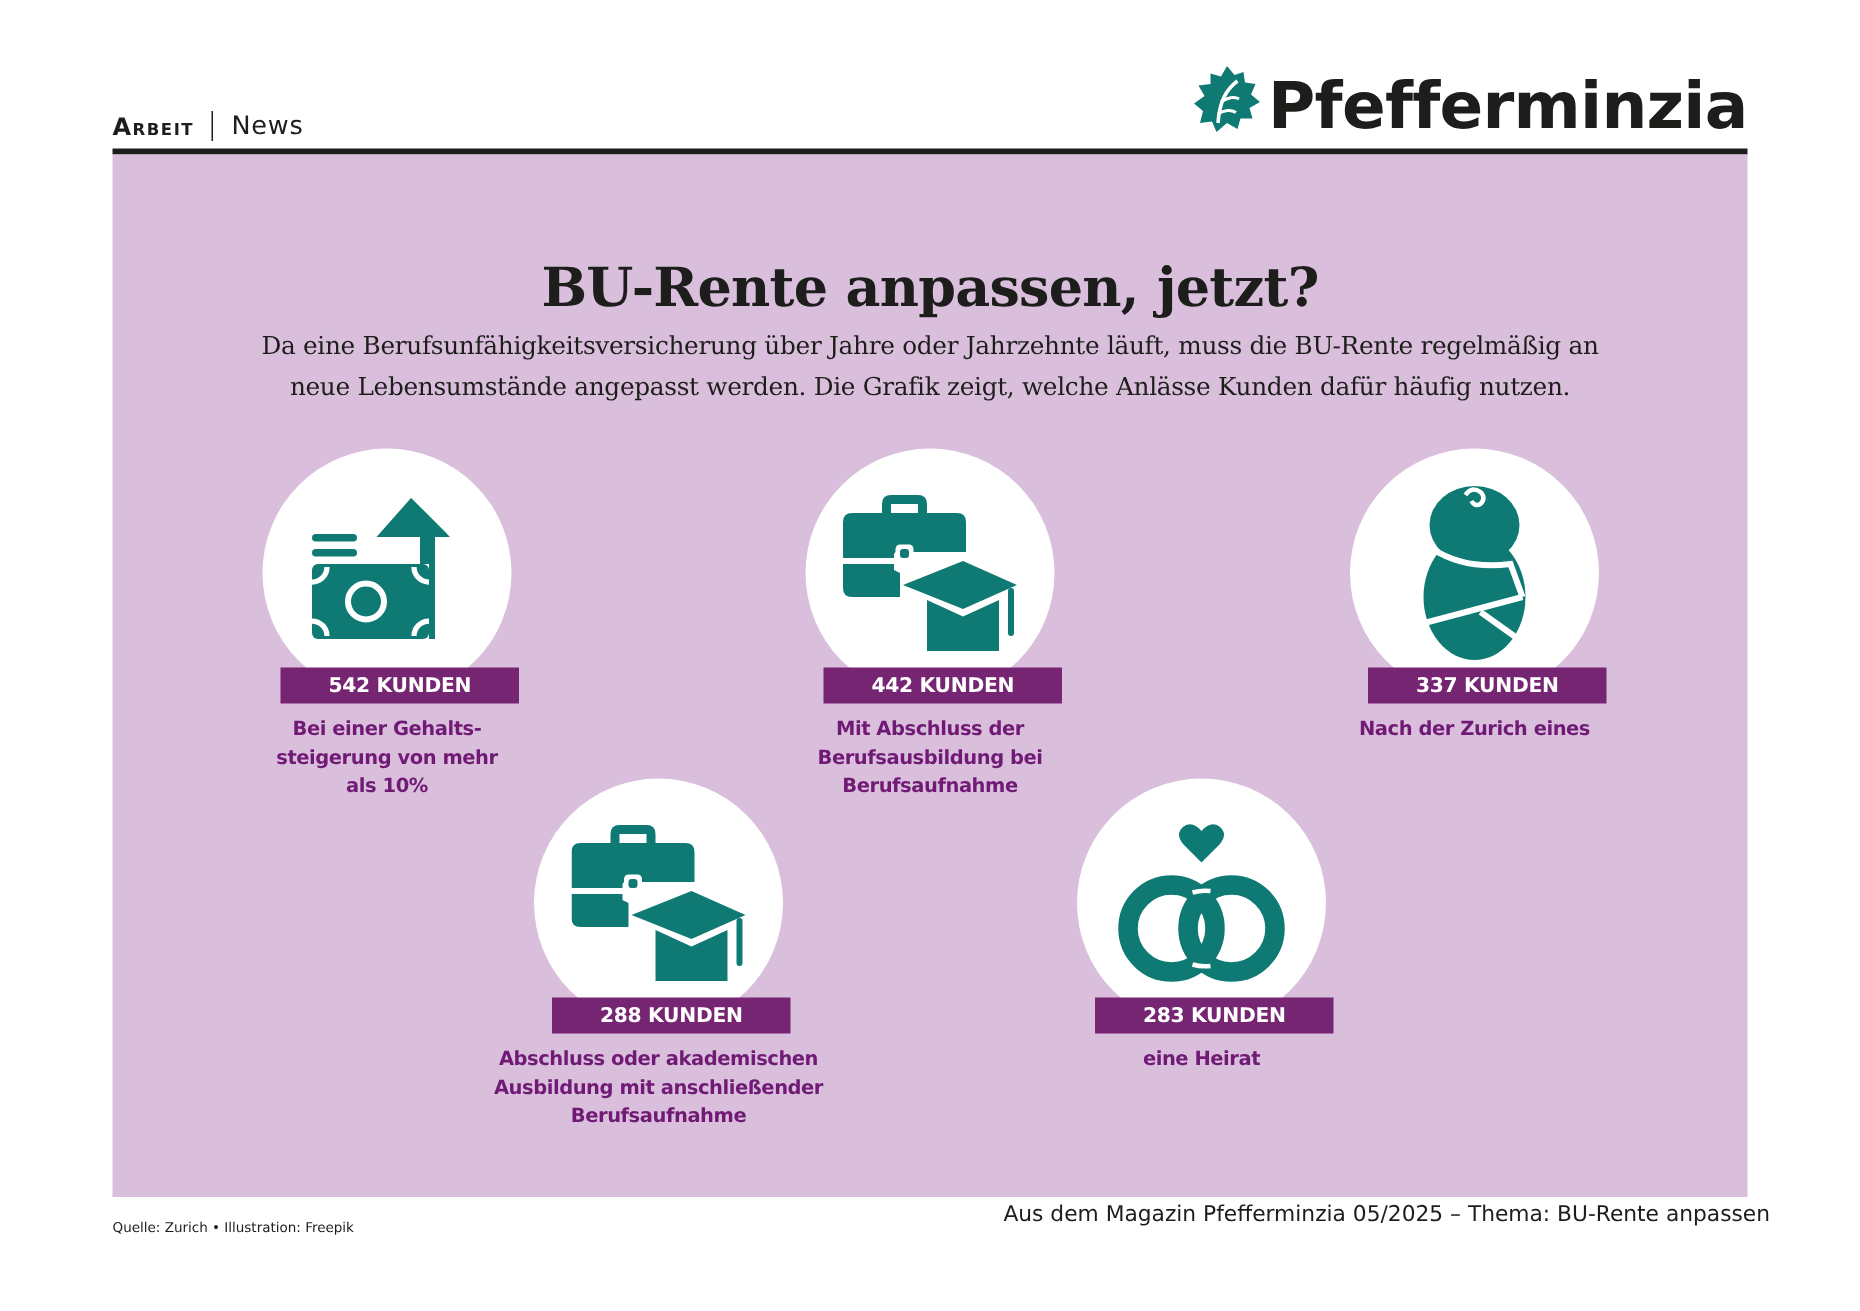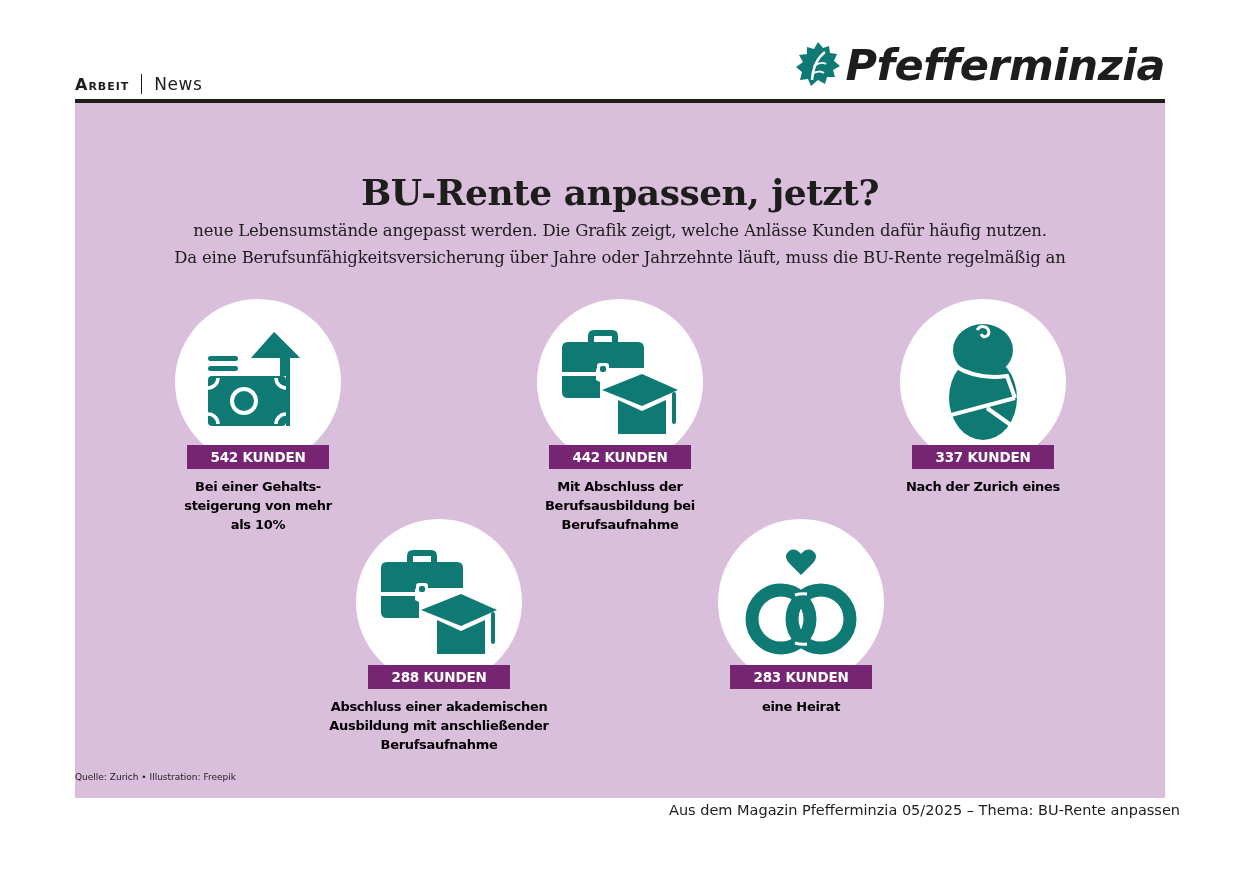--- a/index.html
+++ b/index.html
@@ -1,32 +1,32 @@
 <!DOCTYPE html>
 <html><head>
 <meta charset="utf-8">
 <style>
   html, body { margin: 0; padding: 0; background: #ffffff; }
   body { width: 1240px; height: 874px; position: relative; overflow: hidden; font-family: "DejaVu Sans", sans-serif; color: #1d1d1b; }
   .topbar { position: absolute; left: 75px; top: 70px; height: 24px; display: flex; align-items: flex-end; }
   .section { font-family: "DejaVu Sans", sans-serif; font-weight: bold; font-size: 16px; letter-spacing: 1px; font-variant: small-caps; }
   .sep { display: inline-block; width: 1px; height: 20px; background: #1d1d1b; margin: 0 12px 0 12px; }
   .sub { font-family: "DejaVu Sans", sans-serif; font-size: 17px; letter-spacing: 0.5px; }
-  .logo { position: absolute; right: 75px; top: 40px; height: 56px; display: flex; align-items: flex-start; font-style: italic; }
+  .logo { position: absolute; right: 75px; top: 40px; height: 56px; display: flex; align-items: flex-end; }
   .logo-text { font-family: "DejaVu Sans", sans-serif; font-weight: bold; font-size: 43px; letter-spacing: -0.5px; color: #1d1d1b; margin-left: 4px; }
   .rule { position: absolute; left: 75px; top: 99px; width: 1090px; height: 4px; background: #1d1d1b; }
   .panel { position: absolute; left: 75px; top: 103px; width: 1090px; height: 695px; background: #d9bfdc; }
   .title { position: absolute; left: 0; width: 1090px; top: 68px; text-align: center; font-family: "DejaVu Serif", serif; font-weight: bold; font-size: 36px; letter-spacing: -0.5px; color: #1d1d1b; }
   .intro { position: absolute; left: 60px; width: 970px; top: 114px; text-align: center; font-family: "DejaVu Serif", serif; font-size: 16.5px; line-height: 27px; color: #1d1d1b; letter-spacing: -0.2px; }
   .item { position: absolute; width: 240px; }
   .circle { position: absolute; left: 37px; top: 0; width: 166px; height: 166px; border-radius: 50%; background: #ffffff; display: flex; align-items: center; justify-content: center; }
   .circle svg { display: block; }
-  .badge { position: absolute; left: 49px; top: 146px; width: 142px; height: 24px; background: #762572; color: #ffffff; font-family: "DejaVu Sans", sans-serif; font-weight: bold; font-size: 13.5px; line-height: 24px; text-align: center; letter-spacing: -0.2px; }
-  .caption { position: absolute; left: 0; top: 178px; width: 240px; text-align: center; font-family: "DejaVu Sans", sans-serif; font-weight: bold; font-size: 13px; line-height: 19px; color: #000000; letter-spacing: -0.3px; }
-  .source { position: absolute; left: 75px; top: 772px; font-size: 9px; color: #1d1d1b; font-family: "DejaVu Sans", sans-serif; }
+  .badge { position: absolute; left: 49px; top: 146px; width: 159px; height: 24px; background: #762572; color: #ffffff; font-family: "DejaVu Sans", sans-serif; font-weight: bold; font-size: 13.5px; line-height: 24px; text-align: center; letter-spacing: -0.2px; }
+  .caption { position: absolute; left: 0; top: 178px; width: 240px; text-align: center; font-family: "DejaVu Sans", sans-serif; font-weight: bold; font-size: 13px; line-height: 19px; color: #701a75; letter-spacing: -0.3px; }
+  .source { position: absolute; left: 75px; top: 814px; font-size: 9px; color: #1d1d1b; font-family: "DejaVu Sans", sans-serif; }
   .footer { position: absolute; right: 60px; top: 802px; font-size: 14.5px; color: #1d1d1b; font-family: "DejaVu Sans", sans-serif; }
 </style>
 </head>
 <body>
 
 <div class="topbar">
   <span class="section">Arbeit</span>
   <span class="sep"></span>
   <span class="sub">News</span>
 </div>
@@ -41,22 +41,22 @@
     </svg>
   </span>
   <span class="logo-text">Pfefferminzia</span>
 </div>
 
 <div class="rule"></div>
 
 <div class="panel">
   <div class="title">BU-Rente anpassen, jetzt?</div>
   <div class="intro">
+    <div>Da eine Berufsunfähigkeitsversicherung über Jahre oder Jahrzehnte läuft, muss die BU-Rente regelmäßig an</div>
     <div>neue Lebensumstände angepasst werden. Die Grafik zeigt, welche Anlässe Kunden dafür häufig nutzen.</div>
-    <div>Da eine Berufsunfähigkeitsversicherung über Jahre oder Jahrzehnte läuft, muss die BU-Rente regelmäßig an</div>
   </div>
 
   <div class="item" style="left:63px; top:196px;">
     <div class="circle">
       <svg width="100" height="100" viewBox="0 0 100 100">
         <rect x="0" y="24" width="30" height="5" rx="2.5" fill="#0f7a74"></rect>
         <rect x="0" y="34" width="30" height="5" rx="2.5" fill="#0f7a74"></rect>
         <rect x="0" y="44" width="78" height="50" rx="4" fill="#0f7a74"></rect>
         <circle cx="36" cy="69" r="12" fill="none" stroke="#ffffff" stroke-width="4"></circle>
         <path d="M0 56 A10 10 0 0 0 10 46" stroke="#ffffff" stroke-width="3.5" fill="none"></path>
@@ -123,21 +123,21 @@
         <rect x="35" y="33" width="12" height="12" rx="3" fill="#ffffff"></rect>
         <rect x="38" y="36" width="6" height="6" rx="2" fill="#0f7a74"></rect>
         <path d="M0 46 L0 62 Q0 68 6 68 L38 68 L38 52 L34 50 L34 46 Z" fill="#0f7a74"></path>
         <path d="M40 60 L80 44 L116 60 L80 76 Z" fill="#0f7a74"></path>
         <path d="M56 70 L56 104 L104 104 L104 70 L80 81 Z" fill="#0f7a74"></path>
         <rect x="110" y="62" width="4" height="32" rx="2" fill="#0f7a74"></rect>
       </svg>
     </div>
     <div class="badge">288 KUNDEN</div>
     <div class="caption">
-        <div>Abschluss einer akademischen</div>
+        <div>Abschluss oder akademischen</div>
         <div>Ausbildung mit anschließender</div>
         <div>Berufsaufnahme</div>
       </div>
   </div>
 
   <div class="item" style="left:606px; top:416px;">
     <div class="circle">
       <svg width="116" height="110" viewBox="0 0 116 110">
         <path d="M58 28 L46 16 Q40 9 46 4 Q52 0 58 7 Q64 0 70 4 Q76 9 70 16 Z" fill="#0f7a74"></path>
         <circle cx="38" cy="72" r="29" fill="none" stroke="#0f7a74" stroke-width="13"></circle>

